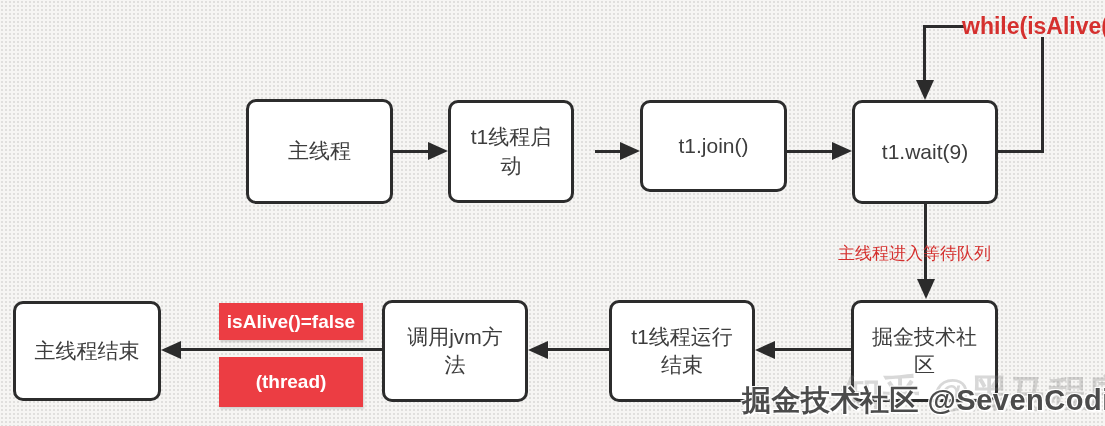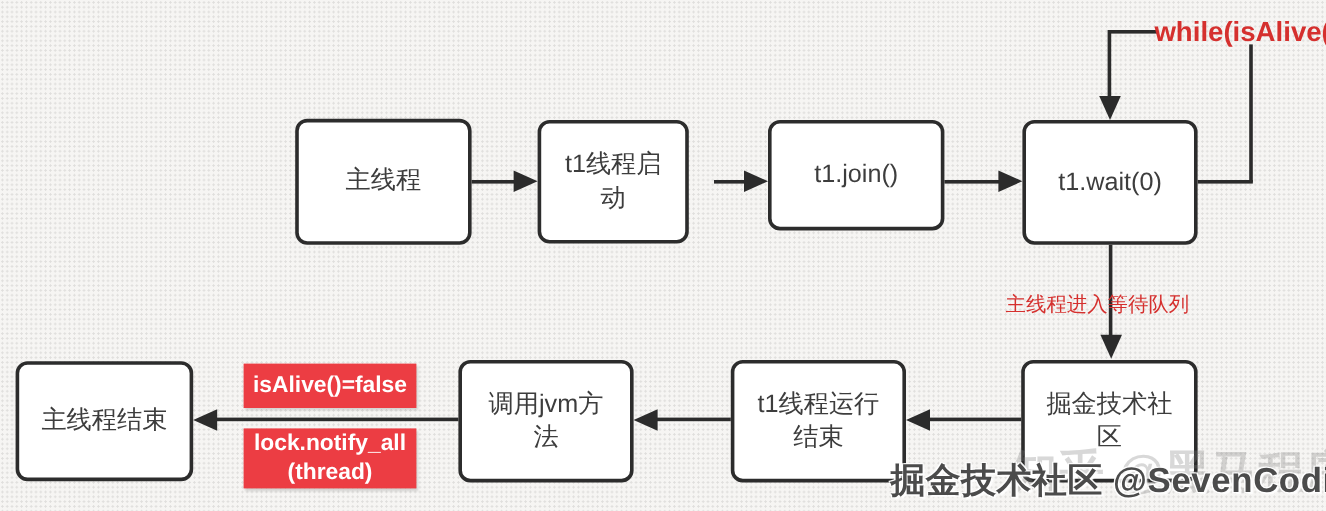--- a/index.html
+++ b/index.html
@@ -46,20 +46,21 @@
   .red-box{
     position:absolute;
     background:#ec3d43;
     color:#ffffff;
     font-weight:bold;
     display:flex;flex-direction:column;align-items:center;justify-content:center;
     text-align:center;
     font-size:19px;line-height:1.25;
     box-sizing:border-box;
     box-shadow:1px 2px 2px rgba(0,0,0,0.15);
+    margin-left:16px;
   }
   
   .wm-faint{
     position:absolute;
     font-size:38px;font-weight:bold;
     color:rgba(125,125,125,0.30);
     white-space:nowrap;
     letter-spacing:1px;
   }
   .wm-main{
@@ -79,21 +80,21 @@
 <body>
 
 <div id="canvas">
 
   <div class="node" style="left:246px;top:99px;width:147px;height:105px">主线程</div>
 
   <div class="node" style="left:448px;top:100px;width:126px;height:103px">t1线程启动</div>
 
   <div class="node" style="left:640px;top:100px;width:147px;height:92px">t1.join()</div>
 
-  <div class="node" style="left:852px;top:100px;width:146px;height:104px">t1.wait(0)</div>
+  <div class="node" style="left:852px;top:100px;width:146px;height:104px">t1.wait(9)</div>
 
   <div class="node" style="left:851px;top:300px;width:147px;height:102px">掘金技术社区</div>
 
   <div class="node" style="left:609px;top:300px;width:146px;height:102px">t1线程运行结束</div>
 
   <div class="node" style="left:382px;top:300px;width:146px;height:102px">调用jvm方法</div>
 
   <div class="node" style="left:13px;top:301px;width:148px;height:100px">主线程结束</div>
 
   <div class="hline" style="left:393px;top:150px;width:36px"></div>
@@ -125,21 +126,20 @@
   <div class="hline" style="left:547px;top:348px;width:62px"></div>
 
   <div class="head left" style="left:161px;top:341px"></div>
   <div class="hline" style="left:180px;top:348px;width:202px"></div>
 
   <div class="red-box" style="left:203px;top:303px;width:144px;height:37px">
     <span>isAlive()=false</span>
   </div>
 
   <div class="red-box" style="left:203px;top:357px;width:144px;height:50px">
-    <span>lock.notify_all</span>
     <span>(thread)</span>
   </div>
 
   <div class="wm-faint" style="left:843px;top:368px">知乎 @黑马程序员</div>
 
   <div class="wm-main" style="left:742px;top:381px">掘金技术社区 @SevenCoding</div>
 
 </div>
 
 </body></html>

